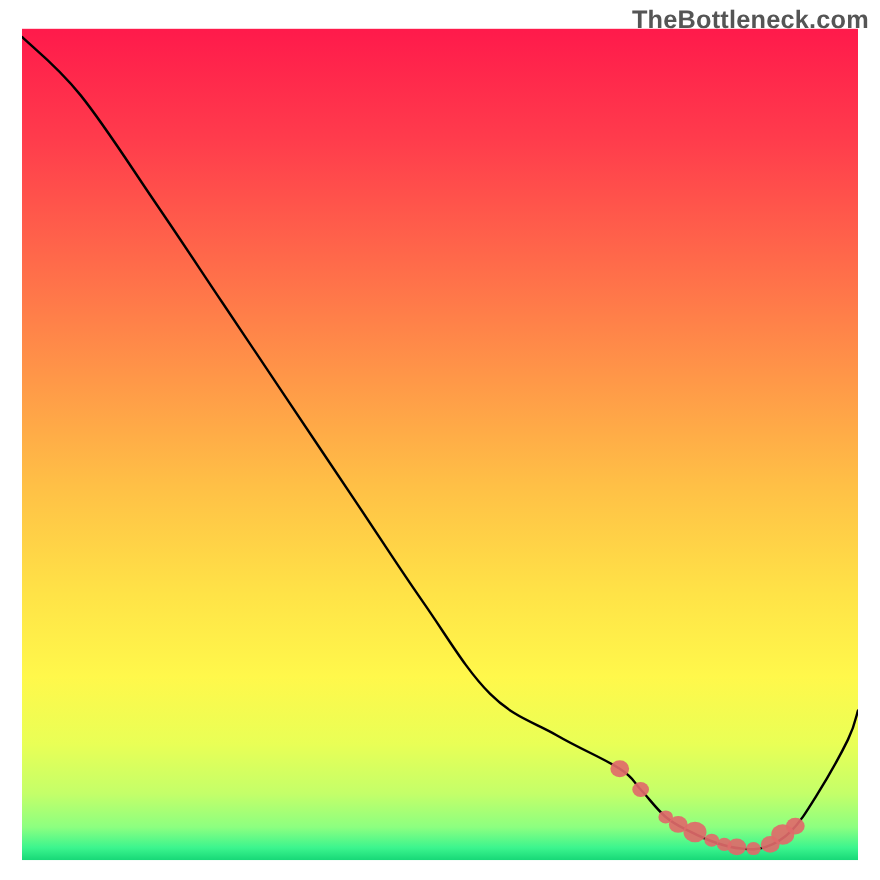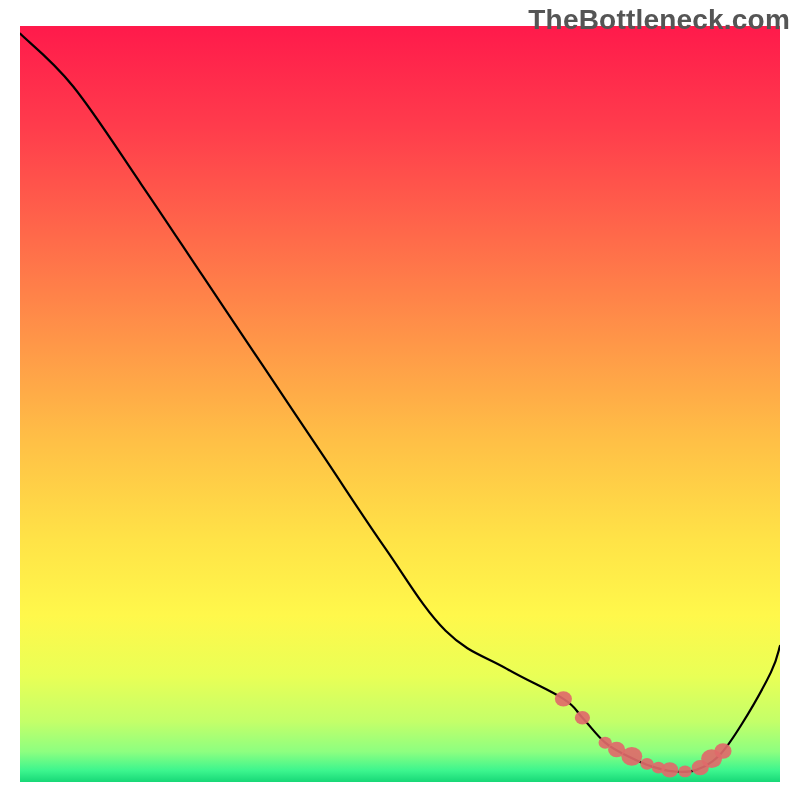--- a/index.html
+++ b/index.html
@@ -13,21 +13,21 @@
   }
   .frame {
     position: relative;
     width: 800px;
     height: 800px;
   }
   .watermark {
     position: absolute;
     top: 4px;
     right: 10px;
-    font-size: 28px;
+    font-size: 23px;
     font-weight: 600;
     color: #555;
     z-index: 10;
     letter-spacing: 0.2px;
     text-align: center;
   }
   .plot-area {
     position: absolute;
     left: 20px;
     top: 26px;

